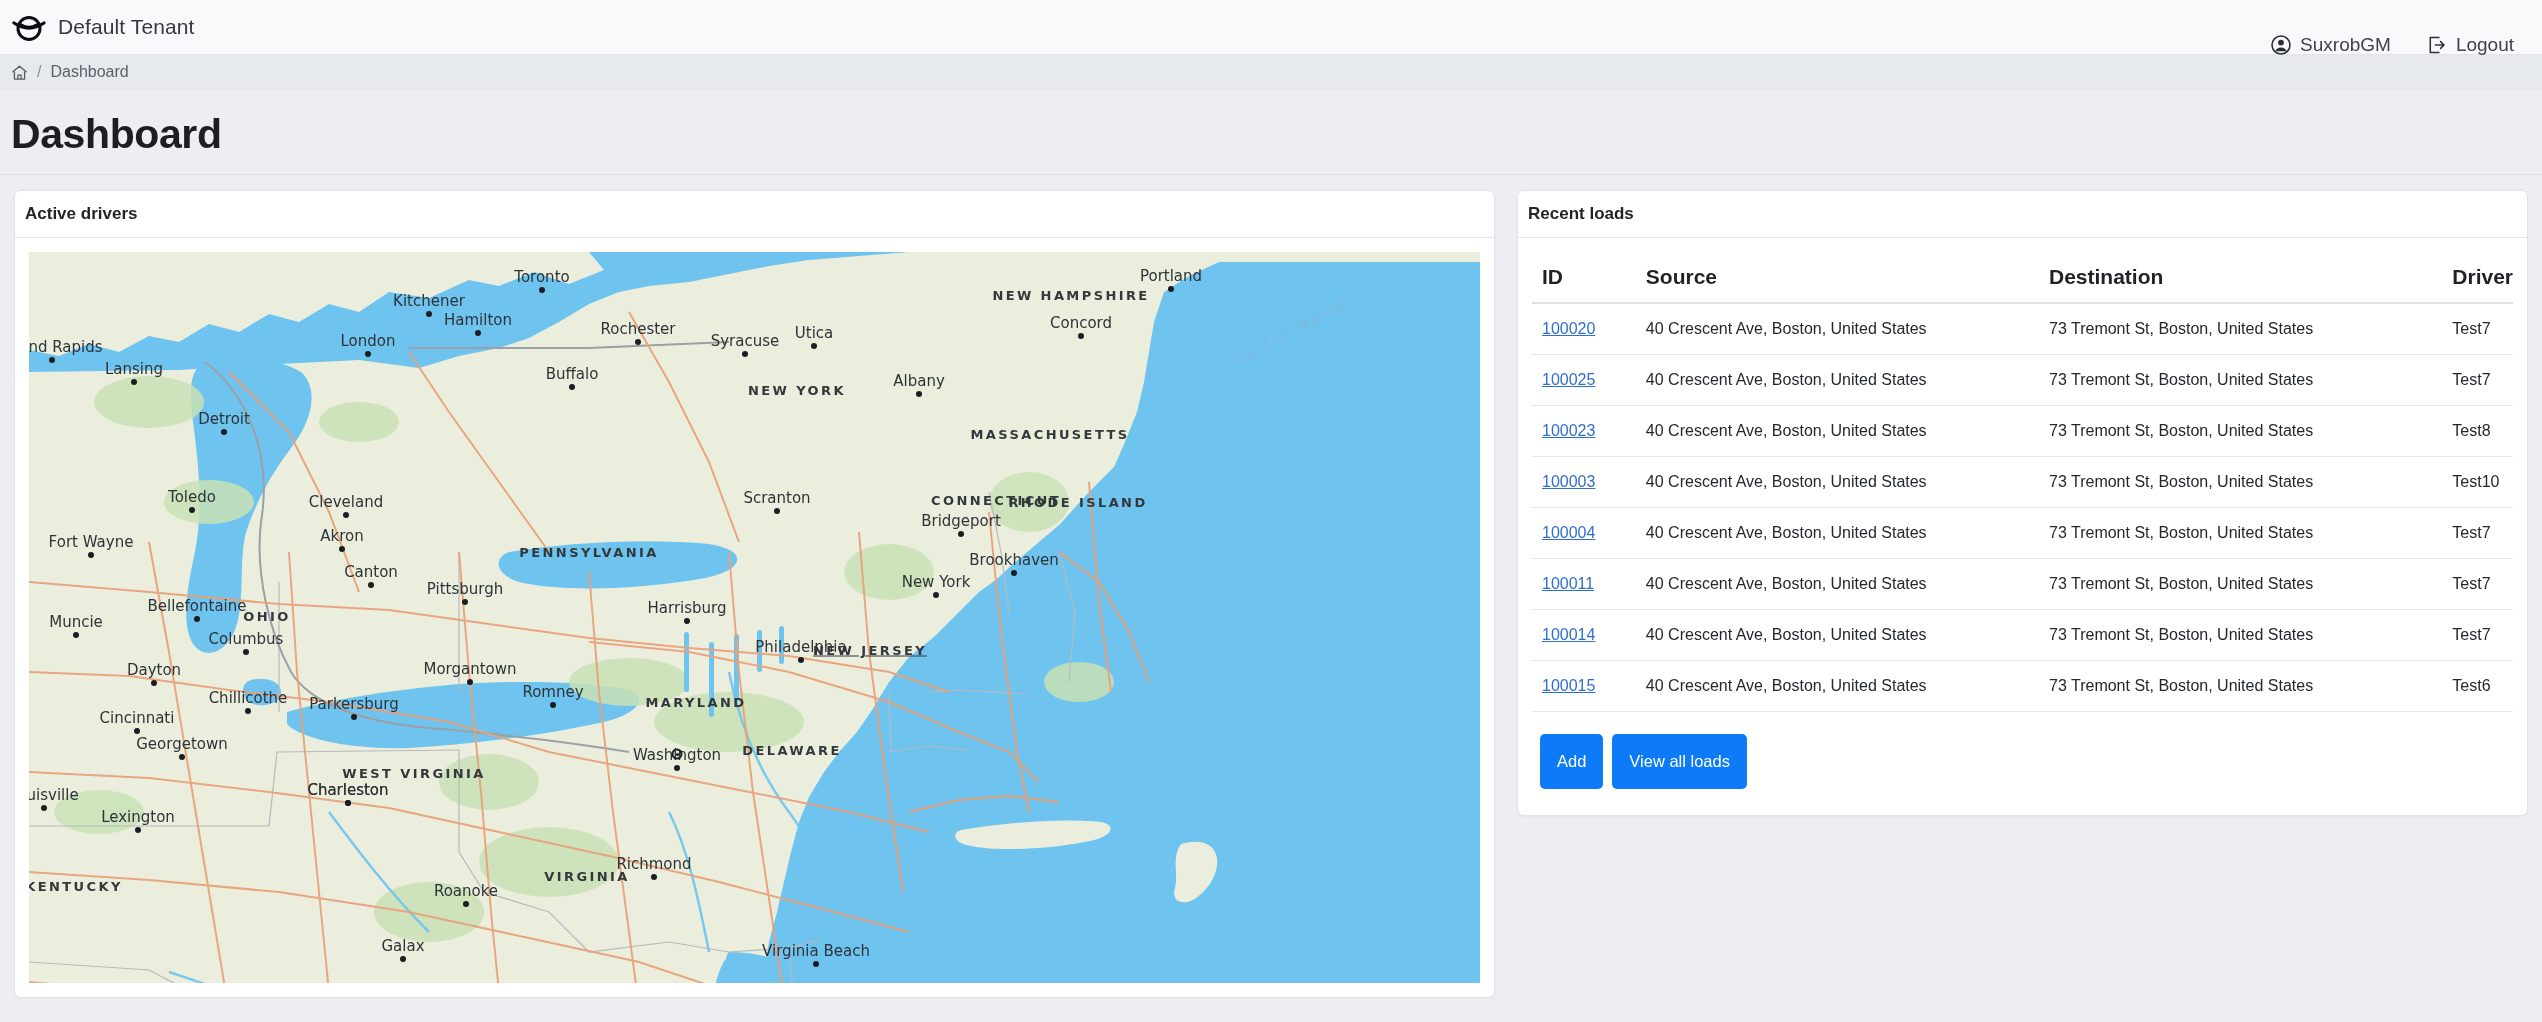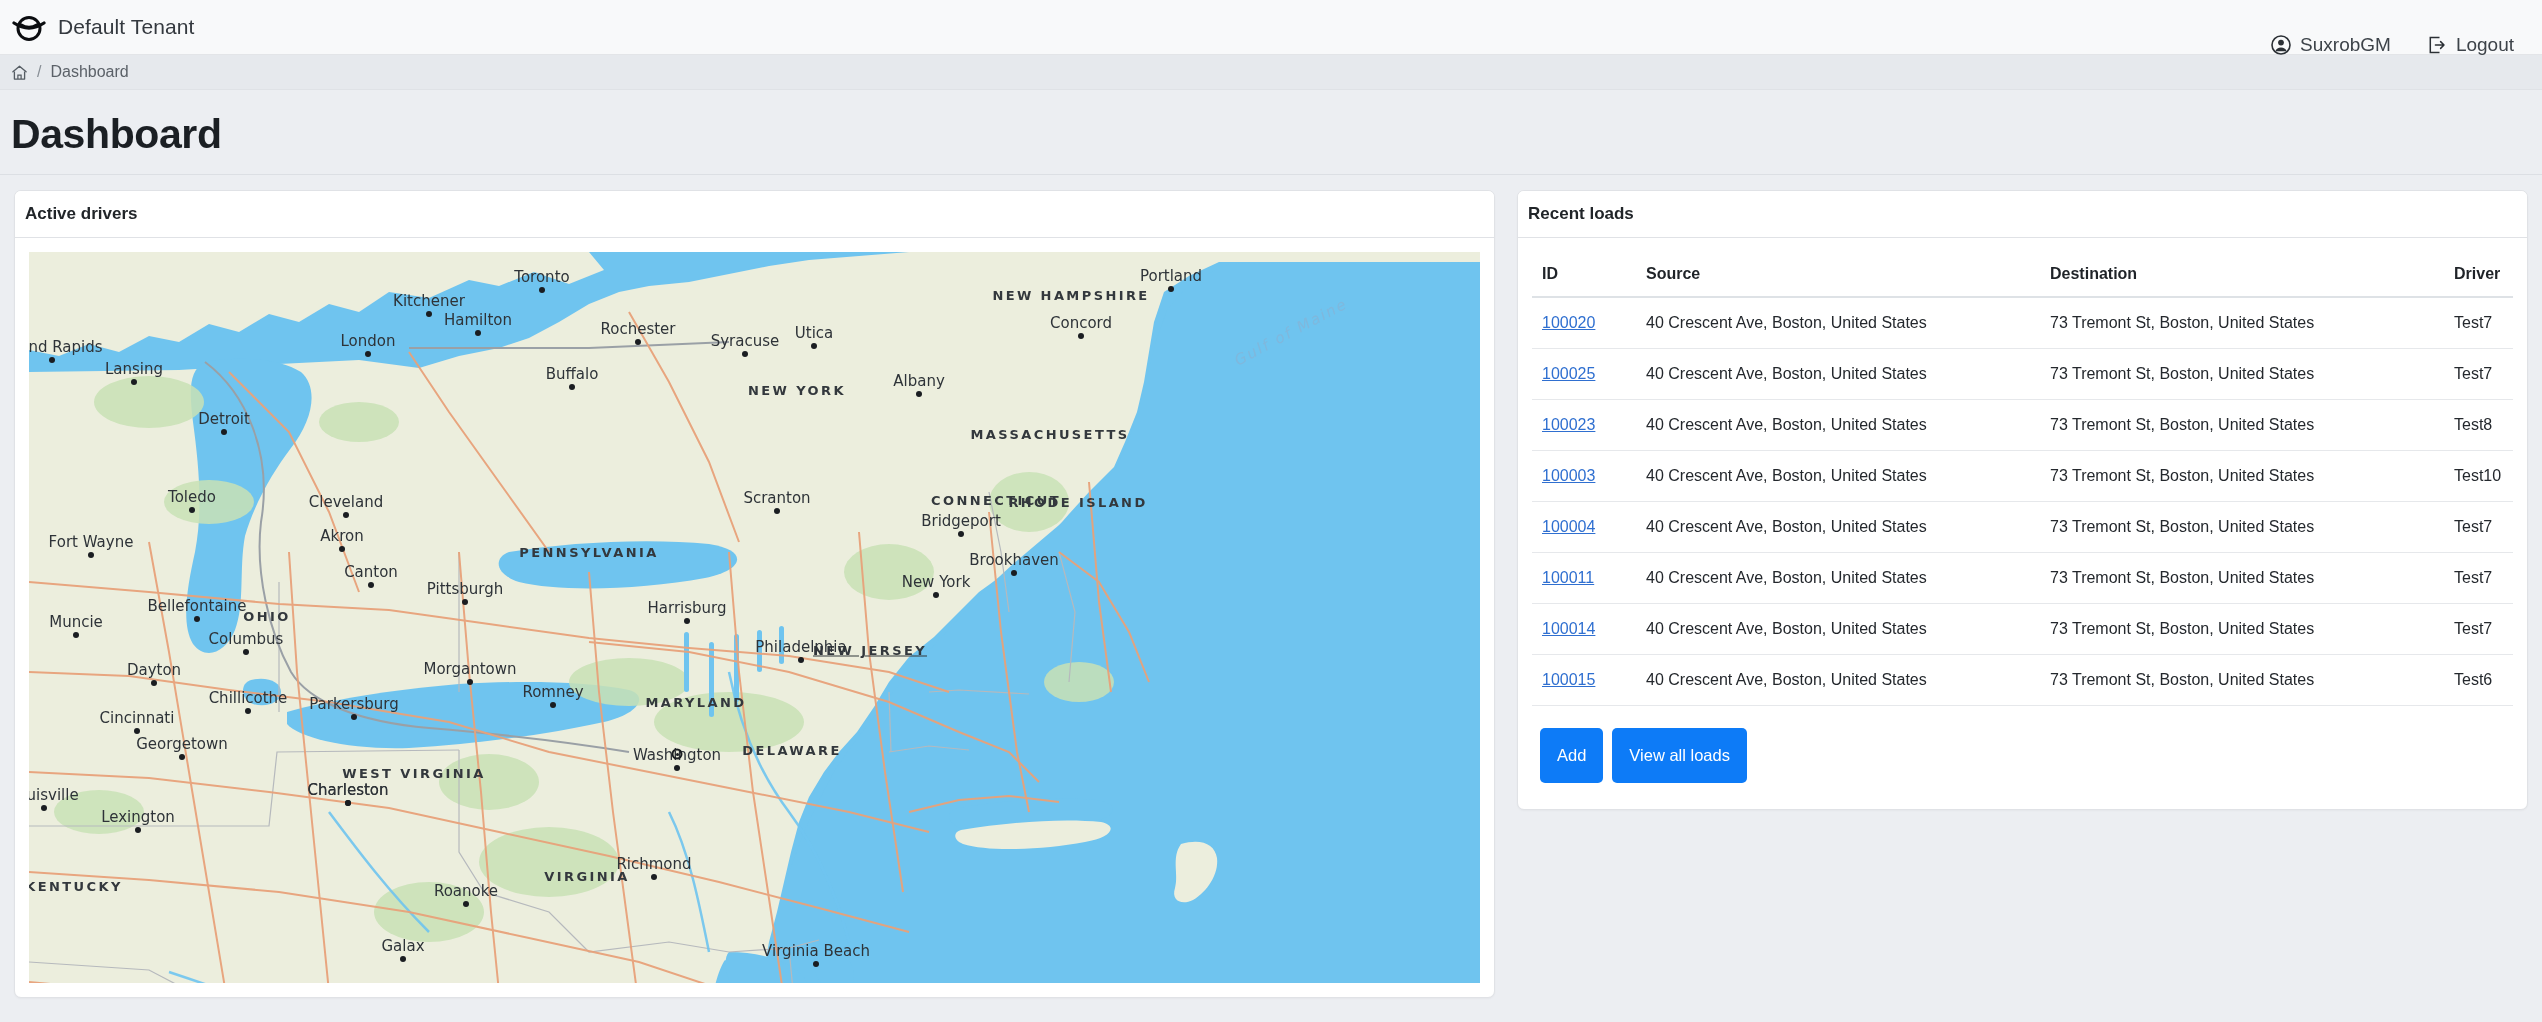--- a/index.html
+++ b/index.html
@@ -142,21 +142,21 @@
     width: 100%;
     border-collapse: collapse;
     font-size: 16px;
   }
   table.loads thead th {
     text-align: left;
     font-weight: 600;
     color: #1f2328;
     padding: 13px 0 13px 0;
     border-bottom: 2px solid #dee2e6;
-    font-size: 16px;
+    font-size: 21px;
   }
   table.loads tbody td {
     padding: 16px 0 16px 0;
     border-bottom: 1px solid #e6e8eb;
     color: #24282d;
     vertical-align: middle;
   }
   table.loads tbody tr:last-child td { border-bottom: 1px solid #e6e8eb; }
   .col-id    { width: 114px; padding-left: 10px !important; }
   .col-src   { width: 404px; }

